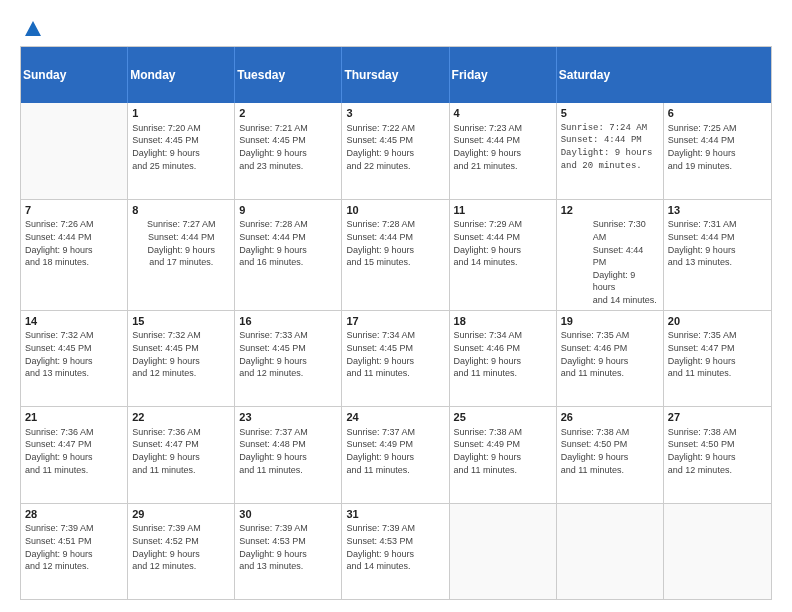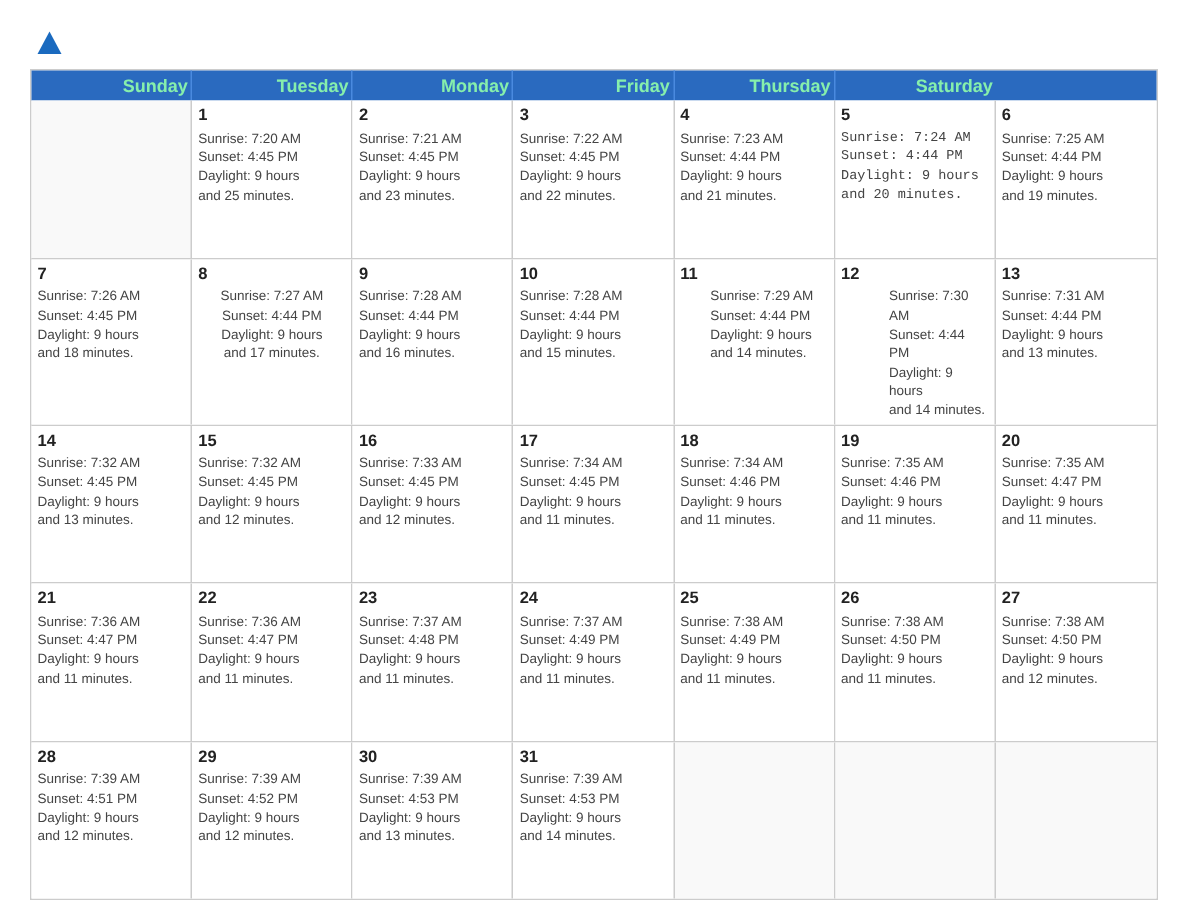--- a/index.html
+++ b/index.html
@@ -47,25 +47,25 @@
       display: flex;
       flex-direction: column;
       border: 1px solid #ccc;
     }
     .cal-header {
       display: grid;
       grid-template-columns: repeat(7, 1fr);
       background: #2a6abf;
     }
     .cal-header-cell {
-      color: #86efac;
+      color: #ffffff;
       font-size: 12px;
       font-weight: bold;
-      text-align: right;
-      padding: 3px 2px;
+      text-align: left;
+      padding: 21px 2px;
       border-right: 1px solid #4a8adf;
     }
     .cal-header-cell:last-child { border-right: none; }
     .cal-body {
       flex: 1;
       display: flex;
       flex-direction: column;
     }
     .cal-row {
       display: grid;
@@ -113,24 +113,24 @@
     </div>
     <div class="title-block">
       <div class="month-title"></div>
       <div class="location"></div>
     </div>
   </div>
 
   <div class="calendar">
     <div class="cal-header" id="cal-header">
         <div class="cal-header-cell">Sunday</div>
+        <div class="cal-header-cell">Monday</div>
         <div class="cal-header-cell">Tuesday</div>
-        <div class="cal-header-cell">Monday</div>
+        <div class="cal-header-cell">Thursday</div>
         <div class="cal-header-cell">Friday</div>
-        <div class="cal-header-cell">Thursday</div>
         <div class="cal-header-cell">Saturday</div>
       </div>
     <div class="cal-body" id="cal-body">
         <div class="cal-row">
           <div class="cal-cell empty"></div>
           <div class="cal-cell">
             <div class="day-num">1</div>
             <div class="cell-info" style="white-space: pre-line;">Sunrise: 7:20 AM
 Sunset: 4:45 PM
 Daylight: 9 hours
@@ -169,21 +169,21 @@
             <div class="cell-info" style="white-space: pre-line;">Sunrise: 7:25 AM
 Sunset: 4:44 PM
 Daylight: 9 hours
 and 19 minutes.</div>
           </div>
         </div>
         <div class="cal-row">
           <div class="cal-cell">
             <div class="day-num">7</div>
             <div class="cell-info" style="white-space: pre-line;">Sunrise: 7:26 AM
-Sunset: 4:45 PM
+Sunset: 4:44 PM
 Daylight: 9 hours
 and 18 minutes.</div>
           </div>
           <div class="cal-cell">
             <div class="day-num">8</div>
             <div class="cell-info" style="white-space: pre-line; text-align: center;">Sunrise: 7:27 AM
 Sunset: 4:44 PM
 Daylight: 9 hours
 and 17 minutes.</div>
           </div>
@@ -196,21 +196,21 @@
           </div>
           <div class="cal-cell">
             <div class="day-num">10</div>
             <div class="cell-info" style="white-space: pre-line;">Sunrise: 7:28 AM
 Sunset: 4:44 PM
 Daylight: 9 hours
 and 15 minutes.</div>
           </div>
           <div class="cal-cell">
             <div class="day-num">11</div>
-            <div class="cell-info" style="white-space: pre-line; margin-left: 20px;">Sunrise: 7:29 AM
+            <div class="cell-info" style="white-space: pre-line;">Sunrise: 7:29 AM
 Sunset: 4:44 PM
 Daylight: 9 hours
 and 14 minutes.</div>
           </div>
           <div class="cal-cell">
             <div class="day-num">12</div>
             <div class="cell-info" style="white-space: pre-line; margin-left: 32px;">Sunrise: 7:30 AM
 Sunset: 4:44 PM
 Daylight: 9 hours
 and 14 minutes.</div>

